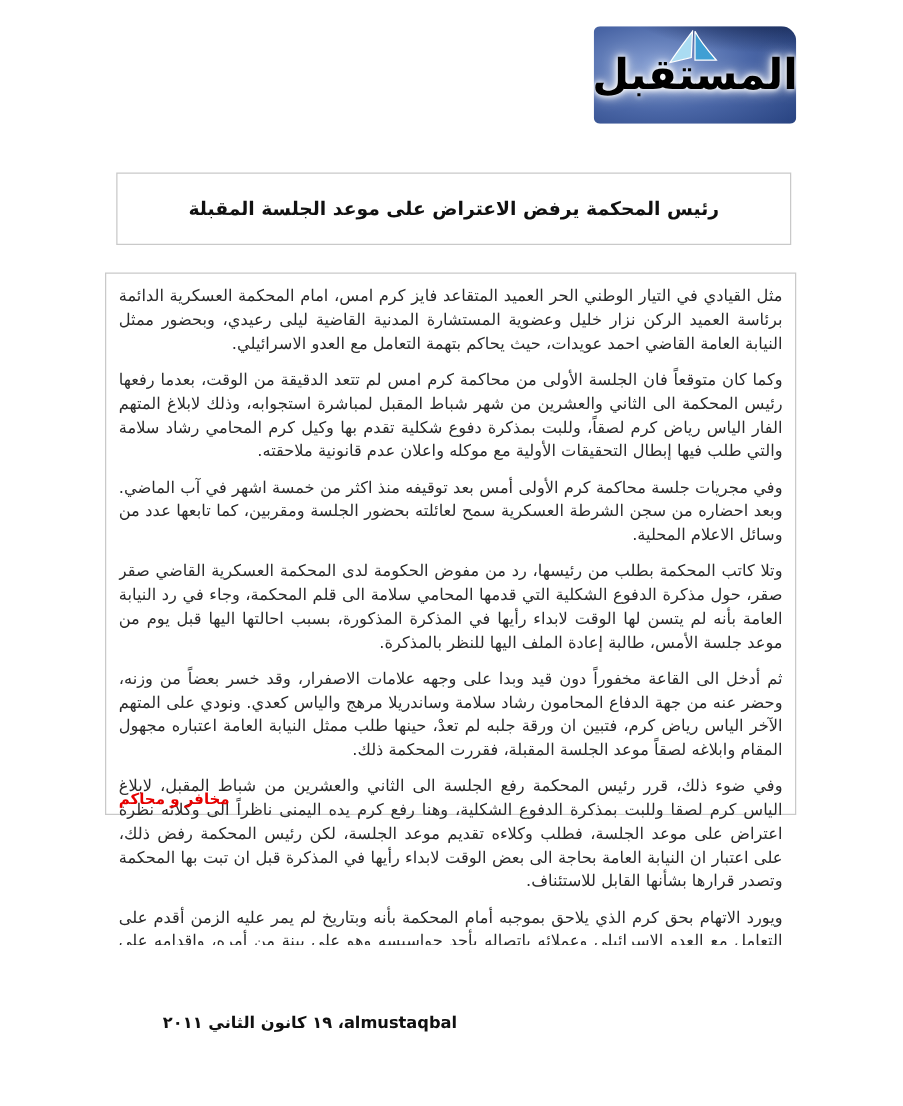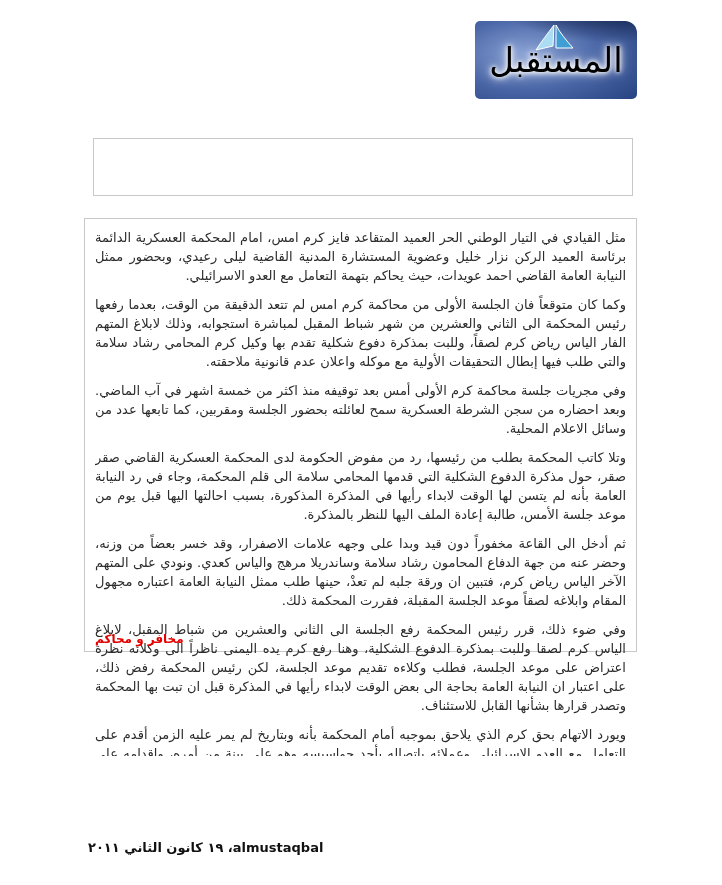--- a/index.html
+++ b/index.html
@@ -15,21 +15,21 @@
     position:absolute;left:475px;top:21px;width:162px;height:78px;
     border-radius:5px 12px 5px 5px;
     background:
       radial-gradient(ellipse 130% 95% at 85% -25%, rgba(10,22,56,.95) 0%, rgba(10,22,56,0) 55%),
       radial-gradient(ellipse 115% 115% at 32% 42%, #8aa3d6 0%, #4a66a6 40%, #2a4583 75%, #182b55 100%);
     overflow:hidden;cursor:pointer;
   }
   .logo-text{
     position:absolute;left:0;right:0;top:0;bottom:0;
     display:flex;align-items:center;justify-content:center;
-    font-size:34px;font-weight:normal;color:#000;
+    font-size:34px;font-weight:bold;color:#000;
     text-shadow:0 0 4px #fff,0 0 7px #fff,0 0 12px rgba(255,255,255,.9);
     letter-spacing:-1px;
   }
   .sail{position:absolute;left:58px;top:3px;width:44px;height:30px;}
 
   
   .headline-box{
     position:absolute;left:93px;top:138px;width:540px;height:58px;
     border:1px solid #c9c9c9;box-sizing:border-box;
     display:flex;flex-direction:column;justify-content:center;
@@ -50,39 +50,40 @@
     text-align:justify;text-justify:inter-word;
   }
   .category{
     position:absolute;left:10px;bottom:5px;
     direction:rtl;text-align:left;
     font-size:12px;font-weight:bold;
   }
 
   
   .footer{
-    position:absolute;left:88px;top:840px;width:320px;
-    direction:rtl;text-align:left;
+    position:absolute;left:88px;top:811px;width:320px;
+    direction:rtl;text-align:center;
     font-size:13px;font-weight:bold;color:#111;
   }
 </style>
 </head>
 <body>
 
 <div class="page">
 
   <div class="logo">
     <svg class="sail" viewBox="0 0 44 30" aria-hidden="true">
       <path d="M21 1 C15 9 8 18 3 26 L20 22 Z" fill="#aadcf2" stroke="#ffffff" stroke-width="1"></path>
       <path d="M23 1 C27 9 33 16 40 24 L23 24 Z" fill="#3f9fd4" stroke="#ffffff" stroke-width="1"></path>
     </svg>
     <div class="logo-text">المستقبل</div>
   </div>
 
   <div class="headline-box">
+    <div>رئيس المحكمة يرفض الاعتراض على موعد الجلسة المقبلة</div>
   </div>
 
   <div class="article-box">
     <div class="paragraphs">
       <p>مثل القيادي في التيار الوطني الحر العميد المتقاعد فايز كرم امس، امام المحكمة العسكرية الدائمة برئاسة العميد الركن نزار خليل وعضوية المستشارة المدنية القاضية ليلى رعيدي، وبحضور ممثل النيابة العامة القاضي احمد عويدات، حيث يحاكم بتهمة التعامل مع العدو الاسرائيلي.</p>
       <p>وكما كان متوقعاً فان الجلسة الأولى من محاكمة كرم امس لم تتعد الدقيقة من الوقت، بعدما رفعها رئيس المحكمة الى الثاني والعشرين من شهر شباط المقبل لمباشرة استجوابه، وذلك لابلاغ المتهم الفار الياس رياض كرم لصقاً، وللبت بمذكرة دفوع شكلية تقدم بها وكيل كرم المحامي رشاد سلامة والتي طلب فيها إبطال التحقيقات الأولية مع موكله واعلان عدم قانونية ملاحقته.</p>
       <p>وفي مجريات جلسة محاكمة كرم الأولى أمس بعد توقيفه منذ اكثر من خمسة اشهر في آب الماضي. وبعد احضاره من سجن الشرطة العسكرية سمح لعائلته بحضور الجلسة ومقربين، كما تابعها عدد من وسائل الاعلام المحلية.</p>
       <p>وتلا كاتب المحكمة بطلب من رئيسها، رد من مفوض الحكومة لدى المحكمة العسكرية القاضي صقر صقر، حول مذكرة الدفوع الشكلية التي قدمها المحامي سلامة الى قلم المحكمة، وجاء في رد النيابة العامة بأنه لم يتسن لها الوقت لابداء رأيها في المذكرة المذكورة، بسبب احالتها اليها قبل يوم من موعد جلسة الأمس، طالبة إعادة الملف اليها للنظر بالمذكرة.</p>
       <p>ثم أدخل الى القاعة مخفوراً دون قيد وبدا على وجهه علامات الاصفرار، وقد خسر بعضاً من وزنه، وحضر عنه من جهة الدفاع المحامون رشاد سلامة وساندريلا مرهج والياس كعدي. ونودي على المتهم الآخر الياس رياض كرم، فتبين ان ورقة جلبه لم تعدْ، حينها طلب ممثل النيابة العامة اعتباره مجهول المقام وابلاغه لصقاً موعد الجلسة المقبلة، فقررت المحكمة ذلك.</p>
       <p>وفي ضوء ذلك، قرر رئيس المحكمة رفع الجلسة الى الثاني والعشرين من شباط المقبل، لابلاغ الياس كرم لصقا وللبت بمذكرة الدفوع الشكلية، وهنا رفع كرم يده اليمنى ناظراً الى وكلائه نظرة اعتراض على موعد الجلسة، فطلب وكلاءه تقديم موعد الجلسة، لكن رئيس المحكمة رفض ذلك، على اعتبار ان النيابة العامة بحاجة الى بعض الوقت لابداء رأيها في المذكرة قبل ان تبت بها المحكمة وتصدر قرارها بشأنها القابل للاستئناف.</p>

